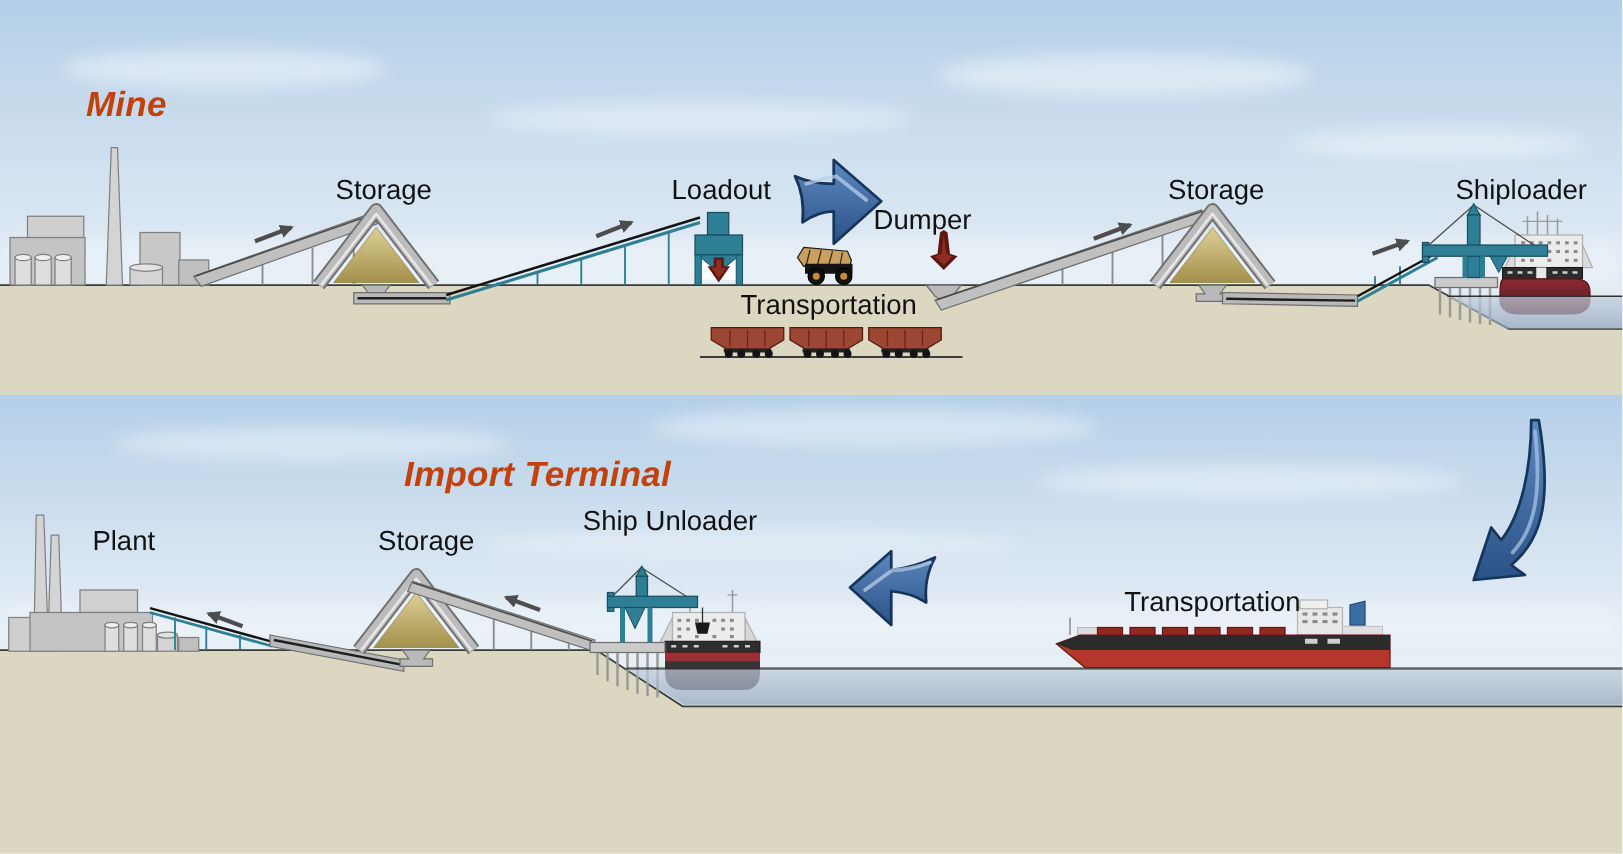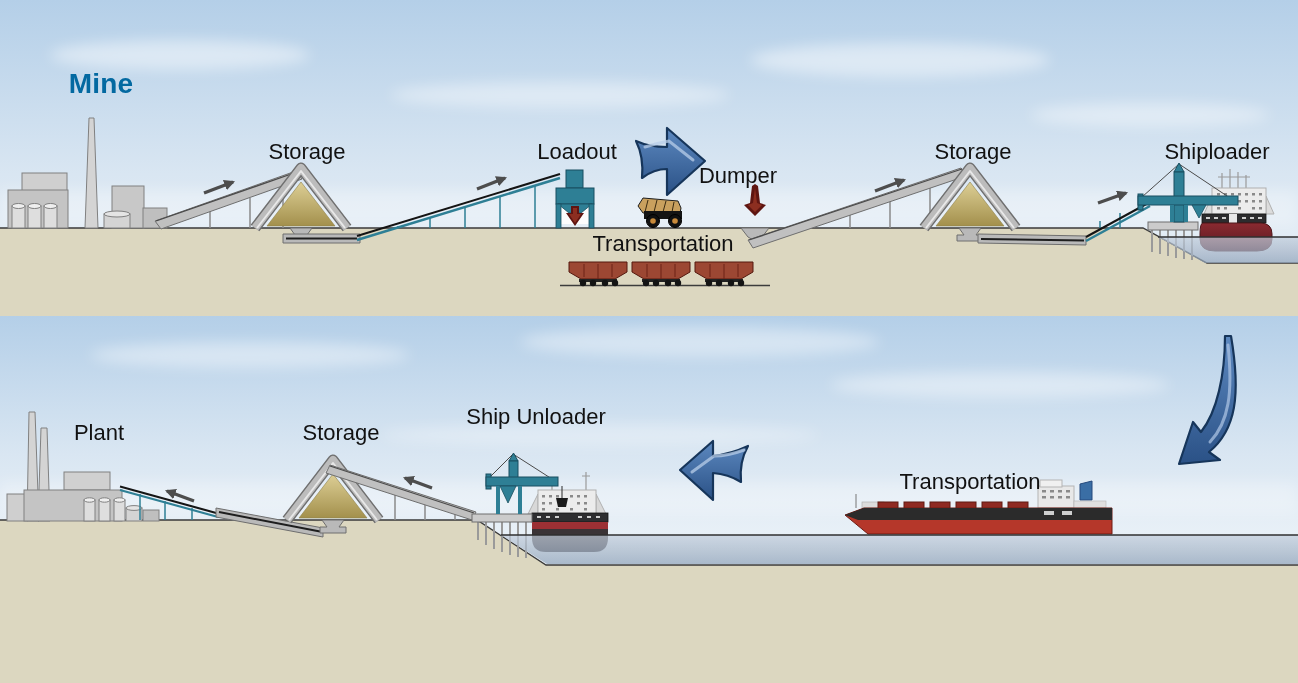--- a/index.html
+++ b/index.html
@@ -7,21 +7,21 @@
     position:relative;width:1298px;height:683px;overflow:hidden;
     font-family:"Liberation Sans", sans-serif;
     -webkit-font-smoothing:antialiased;
   }
   .stage svg{position:absolute;left:0;top:0;}
   .label{
     position:absolute;transform:translate(-50%,-50%);
     white-space:nowrap;color:#111;font-size:22px;line-height:1;
     pointer-events:none;
   }
-  .title{font-size:28px;font-weight:bold;letter-spacing:.2px;color:#0369a1;}
+  .title{font-size:28px;font-weight:bold;letter-spacing:.2px;color:#c2410c;font-style:italic;}
 </style>
 </head>
 <body>
 
 <div class="stage">
 
 <svg width="1298" height="683" viewBox="0 0 1298 683">
   <defs>
     <linearGradient id="skyG" x1="0" y1="0" x2="0" y2="1">
       <stop offset="0" stop-color="#b4cfe8"></stop>
@@ -434,20 +434,21 @@
     </g>
 
     <g>
       <polygon points="501,535 1298,535 1298,564 547,564" fill="url(#waterG)" fill-opacity="0.72"></polygon>
       <line x1="501" y1="535" x2="1298" y2="535" stroke="#2f2f2f" stroke-width="1.3"></line>
     </g>
   </g>
 </svg>
 
 <div class="label title" style="left:101px;top:84px">Mine</div>
+<div class="label title" style="left:430px;top:380px">Import Terminal</div>
 
 <div class="label" style="left:307px;top:152px">Storage</div>
 <div class="label" style="left:577px;top:152px">Loadout</div>
 <div class="label" style="left:738px;top:176px">Dumper</div>
 <div class="label" style="left:663px;top:244px">Transportation</div>
 <div class="label" style="left:973px;top:152px">Storage</div>
 <div class="label" style="left:1217px;top:152px">Shiploader</div>
 <div class="label" style="left:99px;top:433px">Plant</div>
 <div class="label" style="left:341px;top:433px">Storage</div>
 <div class="label" style="left:536px;top:417px">Ship Unloader</div>

